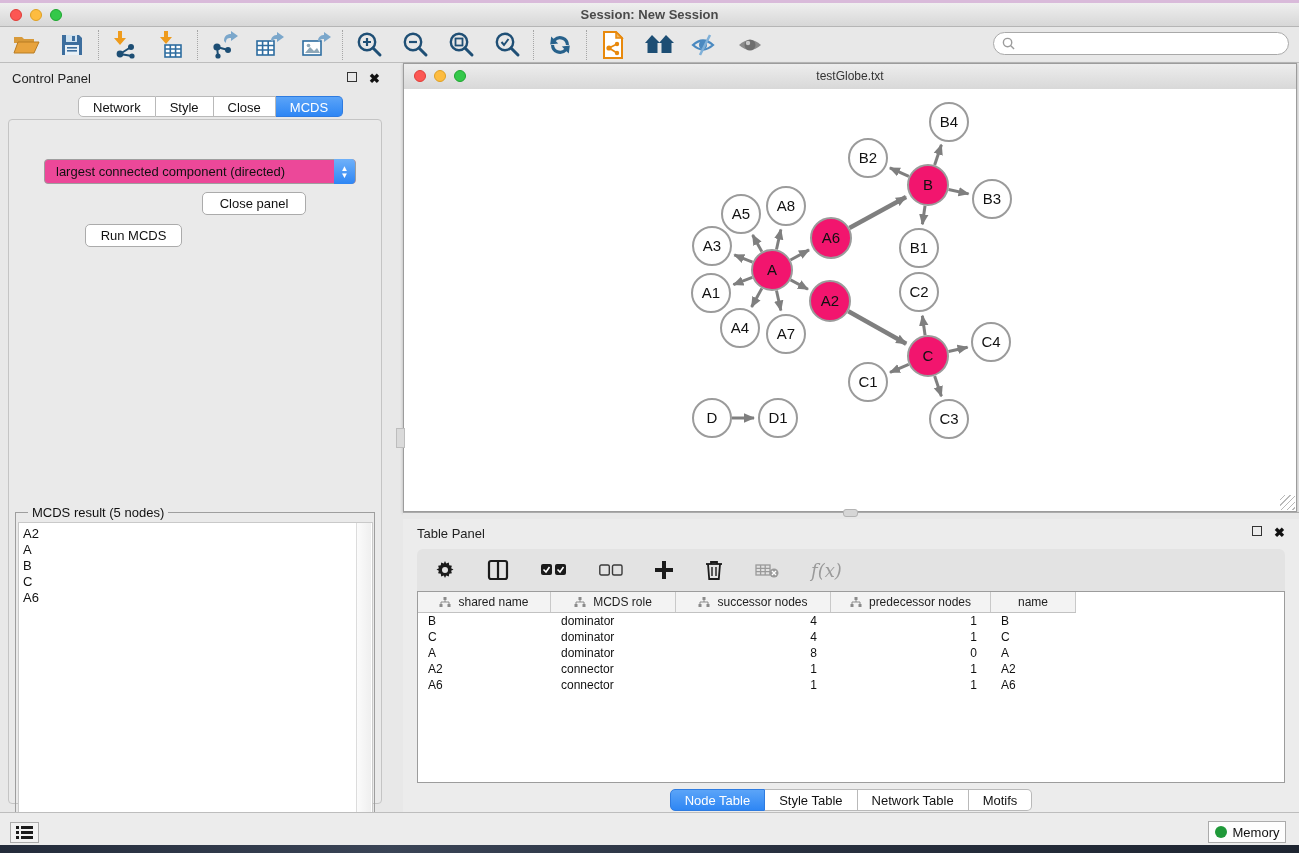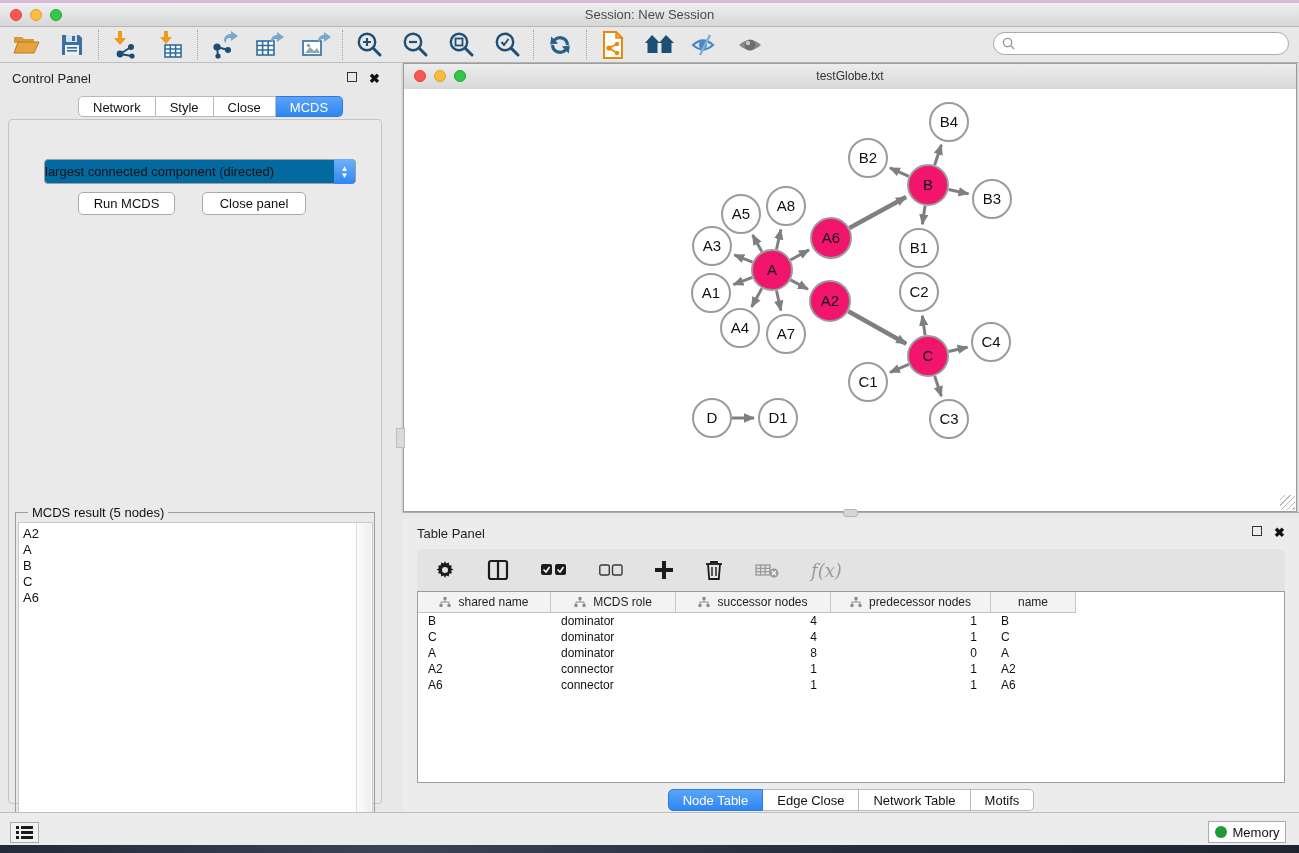--- a/index.html
+++ b/index.html
@@ -2,21 +2,21 @@
 <html><head>
 <meta charset="utf-8">
 <style>
   * { margin:0; padding:0; box-sizing:border-box; }
   html,body { width:1299px; height:853px; }
   body { font-family:"Liberation Sans", sans-serif; background:#E8E8E8; position:relative; overflow:hidden; }
   .abs { position:absolute; }
 
   
   #desktop-strip-top { left:0; top:0; width:1299px; height:3px; background:#D9BADA; }
-  #titlebar { left:0; top:3px; width:1299px; height:24px; background:linear-gradient(#EFEFEF,#D7D7D7); border-bottom:1px solid #B5B5B5; }
+  #titlebar { left:0; top:3px; width:1299px; height:24px; background:linear-gradient(#EFEFEF,#D7D7D7); border-bottom:1px solid #B5B5B5;font-weight:bold; }
   .lights { position:absolute; left:10px; top:6px; display:flex; gap:8px; }
   .light { width:12px; height:12px; border-radius:50%; }
   .light.red{ background:#FC5753; border:1px solid #DF3D38;}
   .light.yellow{ background:#FDBC40; border:1px solid #DEA023;}
   .light.green{ background:#34C84A; border:1px solid #1DA62F;}
   #titlebar .title { width:100%; text-align:center; font-size:13px; color:#4a4a4a; line-height:24px; }
 
   
   #toolbar { left:0; top:27px; width:1299px; height:36px; background:#E8E8E8; border-bottom:1px solid #BDBDBD; display:flex; align-items:center; }
   .tb-group { display:flex; align-items:center; padding:0 10px; gap:14px; }
@@ -32,24 +32,24 @@
   .float-icon { width:10px; height:10px; border:1.5px solid #333; display:inline-block; margin-top:1px; }
   .close-icon { font-weight:bold; font-size:13px; color:#111; }
   .tabset { display:flex; }
   #cp-tabs { position:absolute; left:78px; top:33px; }
   .tab { height:21px; line-height:21px; padding:0 14px; background:#fff; border:1px solid #B9B9B9; border-left:none; font-size:13px; color:#111; }
   .tab:first-child { border-left:1px solid #B9B9B9; border-radius:5px 0 0 5px; }
   .tab:last-child { border-radius:0 5px 5px 0; }
   .tab.active { background:linear-gradient(#5BA4F8,#2E86F4); border-color:#2E7BE0; color:#fff; }
   #cp-body { position:absolute; left:8px; top:56px; width:374px; height:685px; background:#EAEAEA; border:1px solid #C4C4C4; border-radius:4px; }
   #opt-label { position:absolute; left:0; top:15px; width:100%; text-align:center; font-size:13px; color:#111; }
-  #criterion-select { position:absolute; left:35px; top:39px; width:312px; height:25px; background:#0369a1; border:1px solid #9E9E9E; border-radius:4px; font-size:13px; color:#111; display:flex; align-items:center; padding-left:0; }
+  #criterion-select { position:absolute; left:35px; top:39px; width:312px; height:25px; background:#ec4899; border:1px solid #9E9E9E; border-radius:4px; font-size:13px; color:#111; display:flex; align-items:center; padding-left:11px; }
   #criterion-stepper { position:absolute; right:0; top:-1px; width:21px; height:25px; background:linear-gradient(#6FB1F9,#2E86F4); border-radius:0 4px 4px 0; color:#fff; font-size:8px; display:flex; flex-direction:column; align-items:center; justify-content:center; line-height:7px; }
   .cp-btn { position:absolute; top:72px; height:23px; background:#fff; border:1px solid #ABABAB; border-radius:5px; font-size:13px; color:#111; display:flex; align-items:center; justify-content:center; }
-  #run-btn { left:69px; width:97px; }
+  #run-btn { left:76px; width:97px;margin-top:32px; }
   #closepanel-btn { left:193px; width:104px; }
   #mcds-group { position:absolute; left:6px; top:392px; width:360px; height:344px; border:1px solid #9E9E9E; }
   #mcds-group-title { position:absolute; left:12px; top:-8px; background:#EAEAEA; padding:0 4px; font-size:13px; color:#111; }
   #mcds-result-list { position:absolute; left:2px; top:9px; width:355px; height:331px; background:#fff; border:1px solid #C9C9C9; overflow:hidden; padding:3px 0 0 4px; }
   .mcds-item { font-size:13px; color:#111; line-height:16px; }
   #mcds-scroll { position:absolute; right:3px; top:10px; width:15px; height:329px; background:linear-gradient(90deg,#FBFBFB,#EFEFEF); border-left:1px solid #DCDCDC; }
 
   
   #net-window { left:403px; top:63px; width:894px; height:449px; background:#fff; border:1px solid #9C9C9C; box-shadow:0 1px 3px rgba(0,0,0,.25); }
   #net-titlebar { position:absolute; left:0; top:0; width:100%; height:32px; background:linear-gradient(#EDEDED,#D3D3D3); border-bottom:1px solid #ABABAB; }
@@ -567,21 +567,21 @@
           <div class="td" style="width: 125px;">connector</div>
           <div class="td num" style="width: 155px;">1</div>
           <div class="td num" style="width: 160px;">1</div>
           <div class="td" style="width: 85px;">A6</div>
         </div>
       </div>
   </div>
   <div id="tp-tabs">
     <div class="tabset">
       <div class="tab active">Node Table</div>
-      <div class="tab">Edge Close</div>
+      <div class="tab">Style Table</div>
       <div class="tab">Network Table</div>
       <div class="tab">Motifs</div>
     </div>
   </div>
 </div>
 
 <div class="abs" id="status-bar">
   <div id="list-btn">
     <svg width="17" height="13" viewBox="0 0 17 13">
         <g fill="#1b1b1b">

